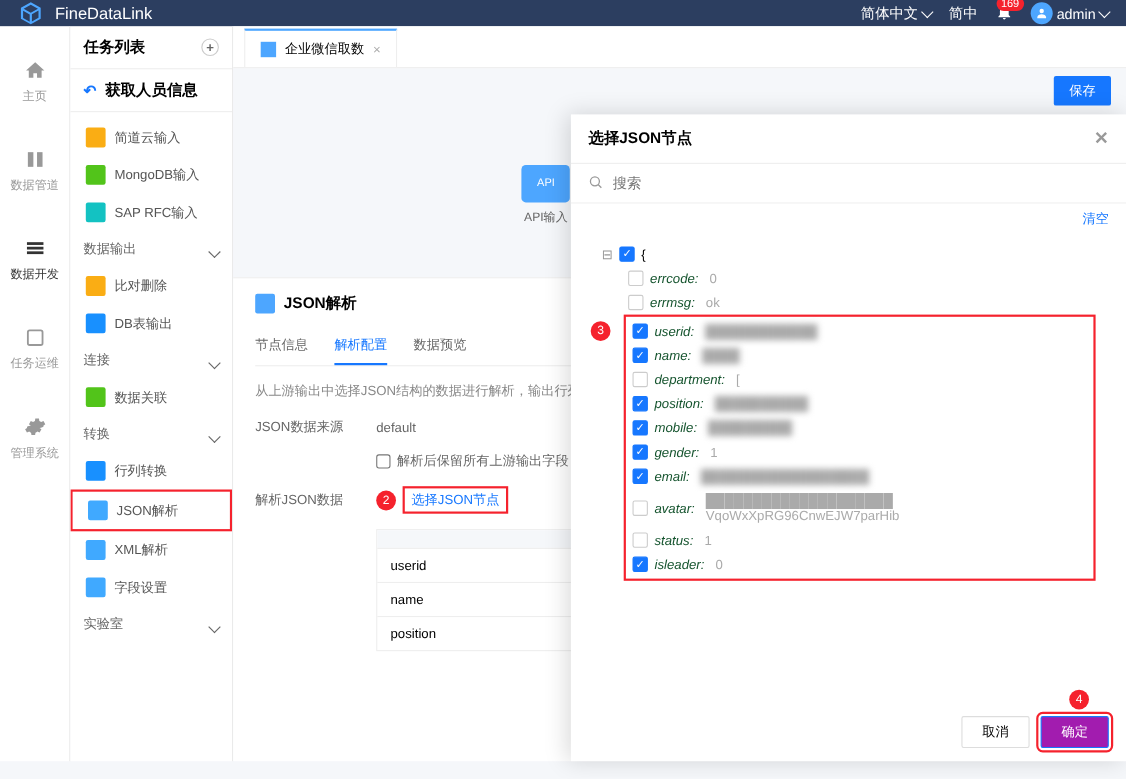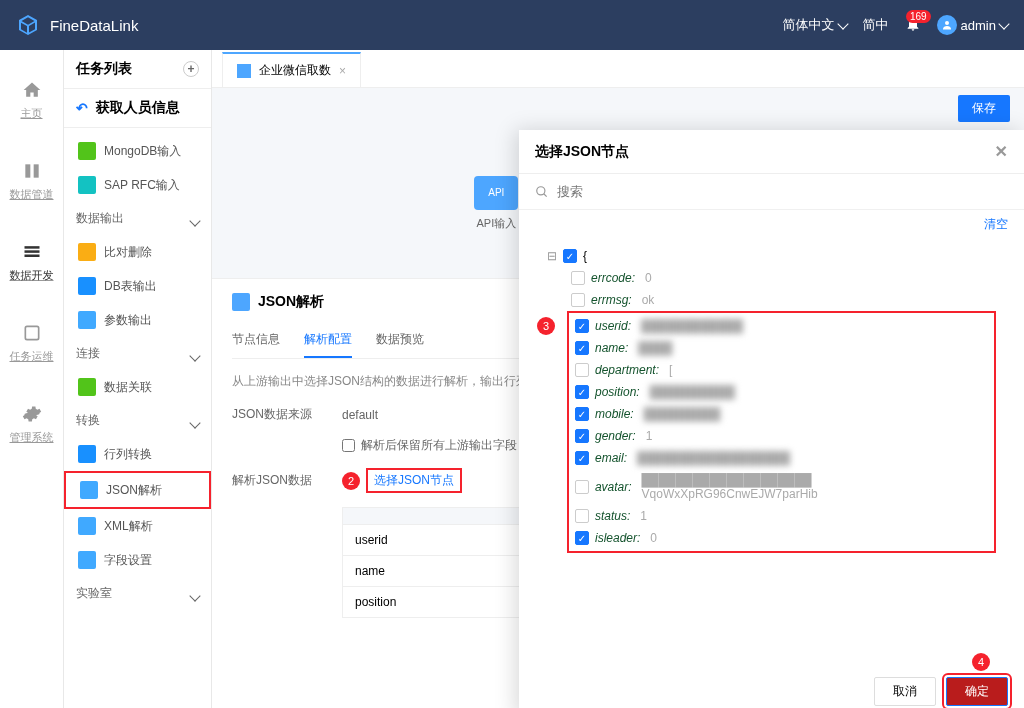--- a/index.html
+++ b/index.html
@@ -1,33 +1,33 @@
 <!DOCTYPE html>
 <html><head>
   <meta charset="utf-8">
   <style>
     * { margin: 0; padding: 0; box-sizing: border-box; font-family: "Microsoft YaHei", Arial, sans-serif; }
     body { width: 1024px; height: 708px; overflow: hidden; background: #f5f7fa; position: relative; }
     
     
-    .top-bar { height: 50px; background: #2c3e60; color: #fff; display: flex; align-items: center; padding: 0 16px; justify-content: space-between; }
+    .top-bar { height: 24px; background: #2c3e60; color: #fff; display: flex; align-items: center; padding: 0 16px; justify-content: space-between; }
     .top-left { display: flex; align-items: center; gap: 10px; }
     .logo-icon { width: 24px; height: 24px; color: #4da6ff; }
     .product-name { font-size: 15px; }
     .top-right { display: flex; align-items: center; gap: 16px; font-size: 13px; }
     .lang-item { display: flex; align-items: center; gap: 4px; cursor: pointer; }
     .bell-wrap { position: relative; }
     .badge { position: absolute; top: -6px; right: -10px; background: #f5222d; color:#fff; font-size: 10px; padding: 1px 4px; border-radius: 8px; }
     .avatar-circle { width: 20px; height: 20px; border-radius: 50%; background: #4da6ff; display:inline-flex; align-items:center; justify-content:center; }
     
     
     .layout { display: flex; height: calc(100% - 40px); }
     
     
-    .rail { width: 64px; background: #fff; border-right: 1px solid #e8e8e8; display: flex; flex-direction: column; align-items: center; padding-top: 30px; gap: 40px; font-size: 11px; color: #999; text-decoration: underline; }
+    .rail { width: 64px; background: #fff; border-right: 1px solid #e8e8e8; display: flex; flex-direction: column; align-items: center; padding-top: 30px; gap: 40px; font-size: 11px; color: #999; }
     .rail-item { display: flex; flex-direction: column; align-items: center; gap: 6px; cursor: pointer; }
     .rail-item.active { color: #333; }
     .rail-icon { width: 20px; height: 20px; }
     
     
     .side-panel { width: 148px; background: #fff; border-right: 1px solid #e8e8e8; display: flex; flex-direction: column; }
     .side-header { display:flex; align-items:center; justify-content:space-between; padding: 10px 12px; font-size: 14px; font-weight: 600; border-bottom: 1px solid #eee; }
     .side-back { display:flex; align-items:center; gap: 8px; padding: 10px 12px; font-size: 14px; font-weight: 600; border-bottom: 1px solid #eee; }
     .side-list { flex: 1; overflow-y: auto; font-size: 12px; padding: 6px 0; }
     .side-group-title { display:flex; justify-content:space-between; align-items:flex-end; padding: 8px 12px; color: #666; cursor:pointer; }
@@ -69,35 +69,35 @@
     .field-table { border:1px solid #eee; font-size:12px; }
     .ft-head { background:#f5f7fa; display:flex; padding:8px 12px; }
     .ft-row { display:flex; padding:8px 12px; border-top:1px solid #eee; align-items:center; }
     .ft-c1 { flex:1; } .ft-c2 { flex:1; } .ft-c3 { width:30px; text-align:right; color:#888; }
     
     
     .modal-overlay { position:absolute; top:0; left:0; right:0; bottom:0; display:flex; justify-content:flex-end; }
     .modal { width:505px; margin-top:80px; margin-right:0; background:#fff; box-shadow:-4px 0 20px rgba(0,0,0,.15); display:flex; flex-direction:column; }
     .modal-head { display:flex; justify-content:space-between; align-items:center; padding:12px 16px; border-bottom:1px solid #eee; font-weight:600; font-size:14px; }
     .modal-close { color:#999; cursor:pointer; font-size:16px; }
-    .modal-search { padding:10px 16px; display:flex; align-items:flex-end; gap:8px; border-bottom:1px solid #f0f0f0; }
+    .modal-search { padding:10px 16px; display:flex; align-items:flex-start; gap:8px; border-bottom:1px solid #f0f0f0; }
     .modal-search input { flex:1; border:none; outline:none; font-size:13px; }
     .modal-clear { text-align:right; padding:6px 16px; font-size:12px; color:#1677ff; cursor:pointer; }
     .modal-tree { flex:1; padding:6px 28px 10px; font-size:12px; overflow-y:auto; }
     .tree-row { display:flex; align-items:center; gap:6px; padding:4px 0; }
     .cb { width:14px; height:14px; border:1px solid #ccc; border-radius:2px; display:inline-flex; align-items:center; justify-content:center; }
     .cb.checked { background:#1677ff; border-color:#1677ff; color:#fff; font-size:10px; }
     .tree-key { color:#14532d;font-style:italic; }
     .tree-val { color:#aaa; margin-left:4px; }
     .blur { filter: blur(3px); }
     .modal-tree-box { border:2px solid #f5222d; padding:2px 6px; margin-left:20px; position:relative; }
     .modal-foot { padding:12px 16px; display:flex; justify-content:flex-end; gap:10px; }
     .btn { font-size:12px; padding:5px 18px; border-radius:2px; cursor:pointer; }
     .btn-default { background:#fff; border:1px solid #ddd; }
-    .btn-primary { background:#b91c1c; border:1px solid #1677ff; color:#fff; }
+    .btn-primary { background:#a21caf; border:1px solid #1677ff; color:#fff; }
     .btn-primary-hl { outline:2px solid #f5222d; outline-offset:2px; }
     
     .chevron { display:inline-block; width:8px; height:8px; border-right:1px solid currentColor; border-bottom:1px solid currentColor; transform:rotate(45deg); margin-bottom:2px; }
   </style>
 </head>
 <body>
 
 <div class="top-bar">
   <div class="top-left">
     <svg class="logo-icon" viewBox="0 0 24 24" fill="currentColor">
@@ -172,42 +172,42 @@
     <div class="side-header">
       <span>任务列表</span>
       <span style="border:1px solid #ccc;border-radius:50%;width:16px;height:16px;display:inline-flex;align-items:center;justify-content:center;font-size:12px;color:#666">+</span>
     </div>
     <div class="side-back">
       <span style="color:#1677ff">↶</span>
       <span>获取人员信息</span>
     </div>
     <div class="side-list" id="side-list">
         <div class="side-item">
+          <span class="ico orange"></span>
+          <span>简道云输入</span>
+        </div>
+        <div class="side-item">
           <span class="ico green"></span>
           <span>MongoDB输入</span>
         </div>
         <div class="side-item">
           <span class="ico teal"></span>
           <span>SAP RFC输入</span>
         </div>
         <div class="side-group-title">
           <span>数据输出</span>
           <span class="chevron"></span>
         </div>
         <div class="side-item">
           <span class="ico orange"></span>
           <span>比对删除</span>
         </div>
         <div class="side-item">
           <span class="ico blue"></span>
           <span>DB表输出</span>
-        </div>
-        <div class="side-item">
-          <span class="ico lblue"></span>
-          <span>参数输出</span>
         </div>
         <div class="side-group-title">
           <span>连接</span>
           <span class="chevron"></span>
         </div>
         <div class="side-item">
           <span class="ico green"></span>
           <span>数据关联</span>
         </div>
         <div class="side-group-title">

